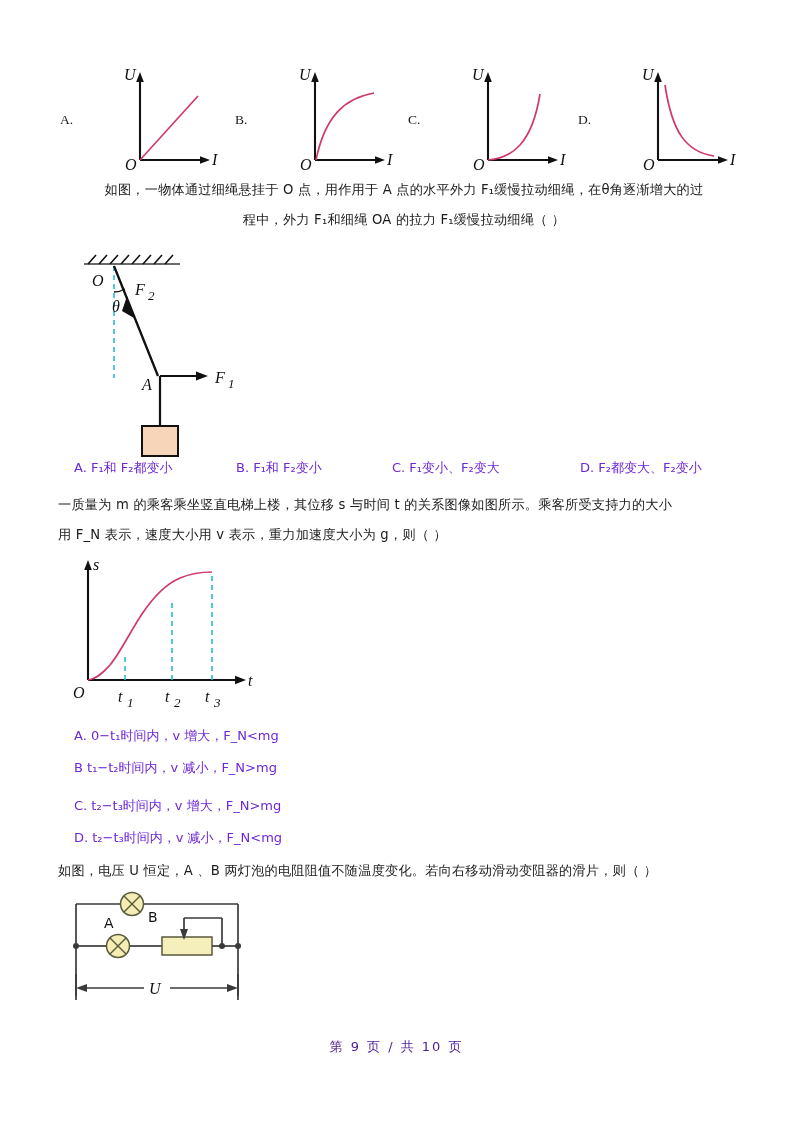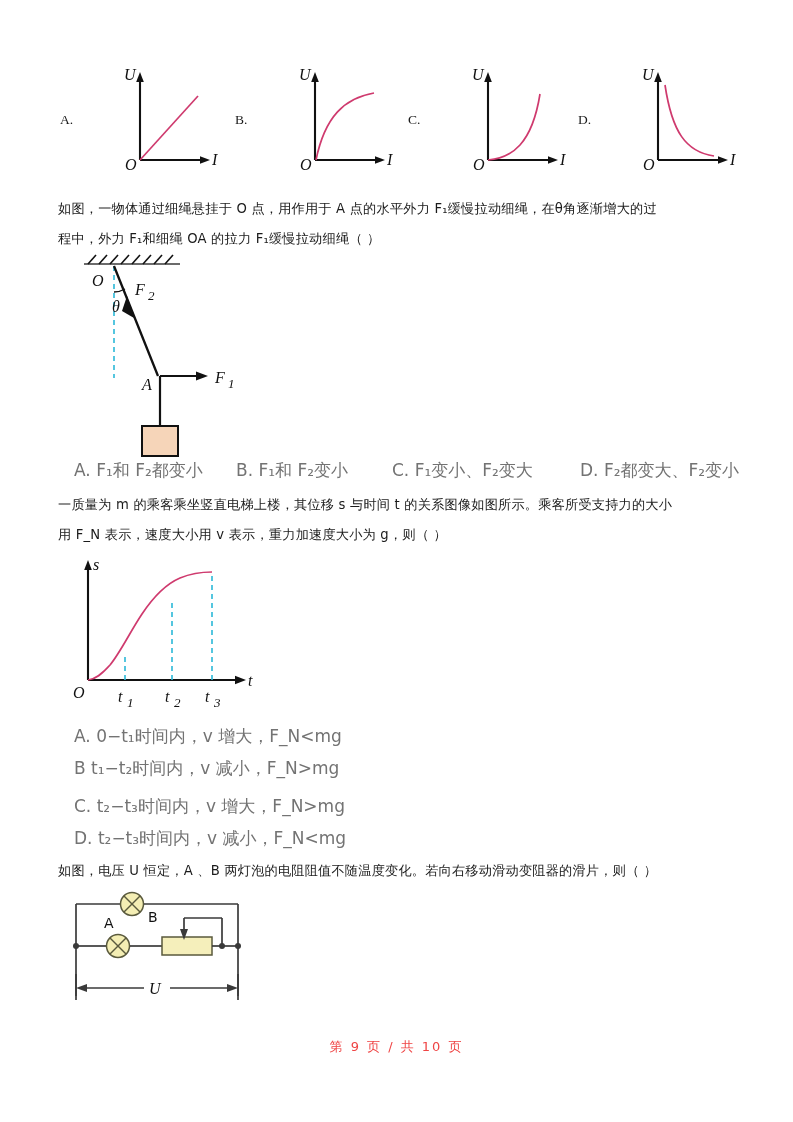--- a/index.html
+++ b/index.html
@@ -24,22 +24,22 @@
 
   
   .cn { font-family: "DejaVu Sans", "Liberation Sans", sans-serif; }
   .qtext {
     font-size: 13.2px;
     line-height: 30px;
     color: #1b1b1b;
     letter-spacing: 0.2px;
   }
   .opt-row {
-    font-size: 17px;
-    color: #737373;
+    font-size: 13px;
+    color: #6d28d9;
     white-space: nowrap;
   }
 
   
   .choice-strip {
     position: absolute;
     left: 60px; top: 60px;
     width: 690px; height: 112px;
   }
   .choice-cell {
@@ -70,21 +70,21 @@
   
   .fig45 { position: absolute; left: 62px; top: 888px; width: 232px; height: 125px; }
 
   .footer {
     position: absolute;
     left: 0; right: 0;
     top: 1038px;
     text-align: center;
     font-size: 13px;
     font-family: "DejaVu Sans", "Liberation Sans", sans-serif;
-    color: #ef4444;
+    color: #4c1d95;
     letter-spacing: 2px;
   }
 
   svg { display: block; overflow: visible; }
   .ax { stroke: #111; stroke-width: 2.1; fill: none; }
   .curve { stroke: #cf3a6e; stroke-width: 1.7; fill: none; }
   .dash { stroke: #2bb8d8; stroke-width: 1.6; stroke-dasharray: 5 4; fill: none; }
   .wire { stroke: #3a3a3a; stroke-width: 1.7; fill: none; }
   .lbl { font-family: "Liberation Serif", serif; font-style: italic; font-size: 16px; fill: #111; }
   .lbl-s { font-family: "Liberation Serif", serif; font-style: italic; font-size: 13px; fill: #111; }
@@ -155,21 +155,21 @@
           <polygon points="118,100 108,96.2 108,103.8" fill="#111"></polygon>
           <text class="lbl" x="32" y="20">U</text>
           <text class="lbl" x="120" y="105">I</text>
           <text class="lbl" x="33" y="110">O</text>
           <path class="curve" d="M55,25 C62,72 76,92 104,96"></path>
         </svg>
       </div>
     </div>
   </div>
 
-  <div class="q-block" style="top:194px;">
+  <div class="q-block" style="top:175px;text-align:center;">
     <div class="qtext cn">如图，一物体通过细绳悬挂于 O 点，用作用于 A 点的水平外力 F₁缓慢拉动细绳，在θ角逐渐增大的过</div>
     <div class="qtext cn">程中，外力 F₁和细绳 OA 的拉力 F₁缓慢拉动细绳（      ）</div>
   </div>
 
   <div class="fig43">
     <svg width="230" height="212" viewBox="0 0 230 212">
 
       <line class="wire" x1="12" y1="16" x2="108" y2="16" stroke="#111" stroke-width="2.4"></line>
       <g stroke="#111" stroke-width="1.6">
         <line x1="16" y1="16" x2="24" y2="7"></line>

